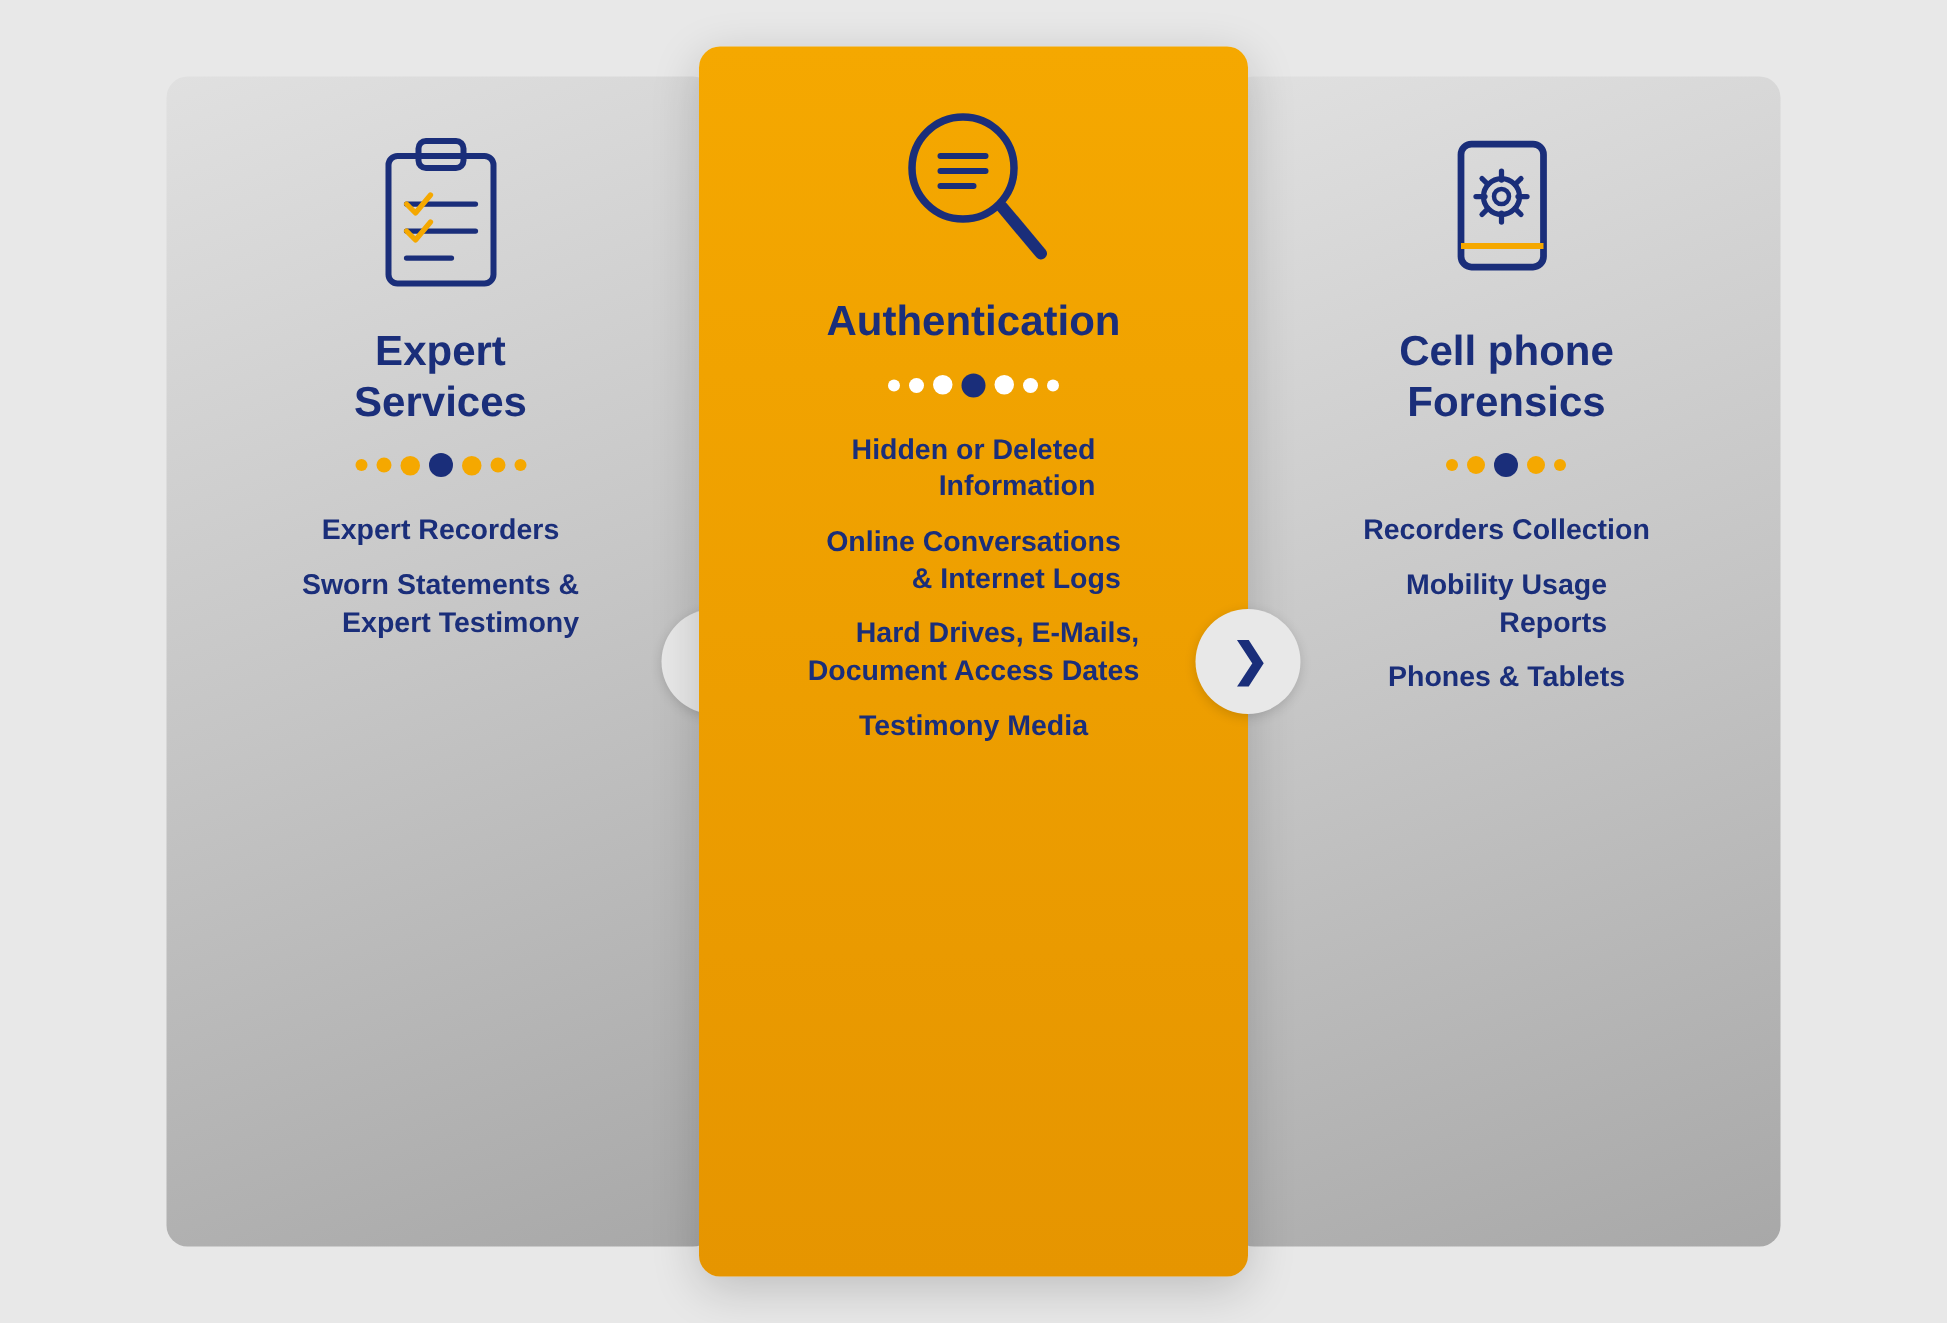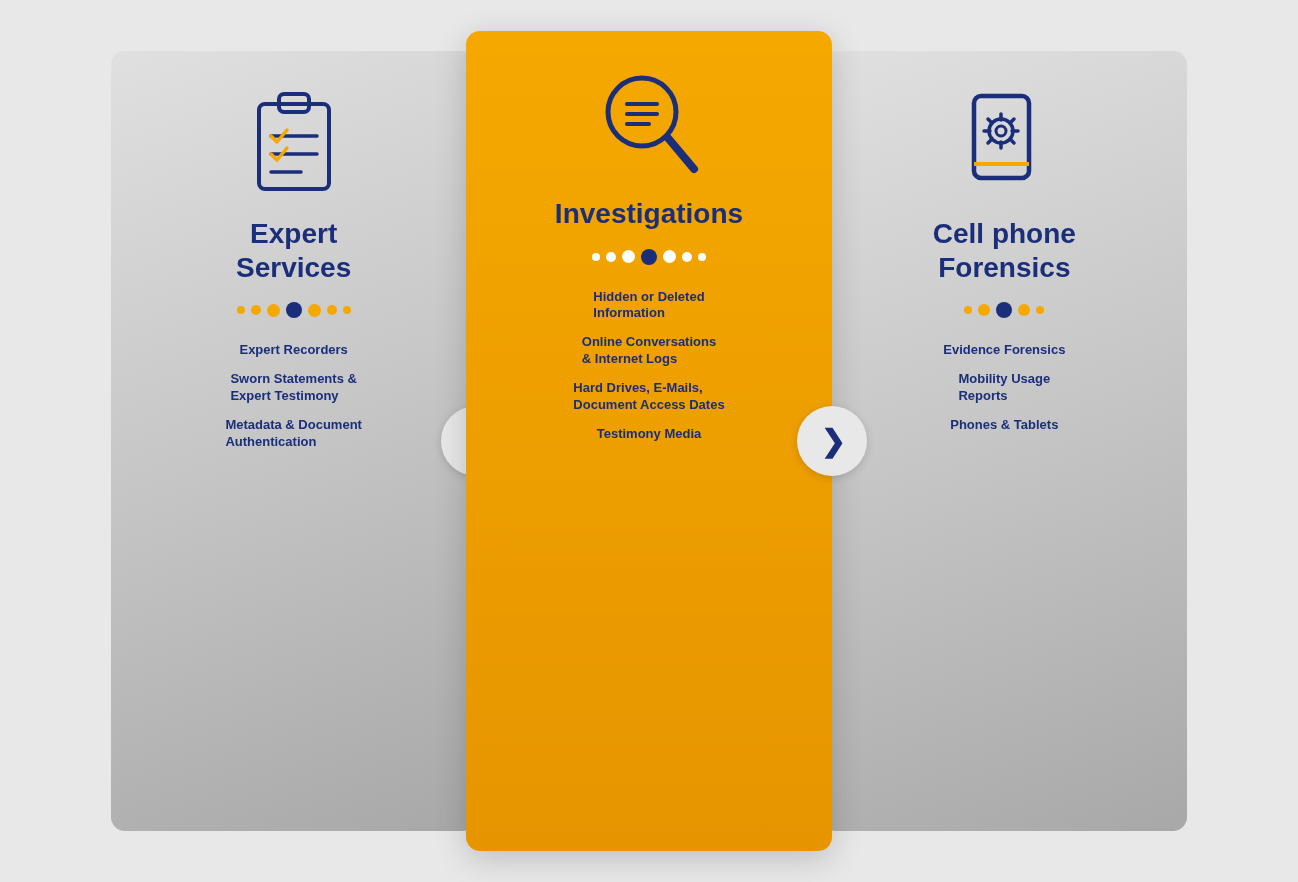--- a/index.html
+++ b/index.html
@@ -95,24 +95,24 @@
 
     .items-list {
       display: flex;
       flex-direction: column;
       align-items: center;
       gap: 12px;
       width: 100%;
     }
 
     .item-text {
-      font-size: 13px;
+      font-size: 19px;
       font-weight: 600;
       color: #1a2e7a;
-      text-align: left;
+      text-align: right;
       line-height: 1.3;
     }
 
     .card-middle .item-text {
       color: #1a2e7a;
     }
 
     .arrow-btn {
       position: absolute;
       width: 70px;
@@ -179,21 +179,20 @@
       <div class="dot dot-orange" style="width:13px;height:13px;"></div>
       <div class="dot dot-blue" style="width:16px;height:16px;"></div>
       <div class="dot dot-orange" style="width:13px;height:13px;"></div>
       <div class="dot dot-orange" style="width:10px;height:10px;"></div>
       <div class="dot dot-orange" style="width:8px;height:8px;"></div>
     </div>
 
     <div class="items-list">
       <div class="item-text">Expert Recorders</div>
       <div class="item-text">Sworn Statements &amp;<br>Expert Testimony</div>
-      <div class="item-text">Metadata &amp; Document<br>Authentication</div>
     </div>
 
     <div class="arrow-btn arrow-btn-left" style="right:-35px;">
       <span class="arrow-chevron">❯</span>
     </div>
   </div>
 
   <div class="card card-middle">
     <div class="icon-area">
       <svg width="110" height="115" viewBox="0 0 110 115">
@@ -201,21 +200,21 @@
         <circle cx="48" cy="48" r="34" fill="none" stroke="#1a2e7a" stroke-width="5"></circle>
 
         <line x1="33" y1="40" x2="63" y2="40" stroke="#1a2e7a" stroke-width="4" stroke-linecap="round"></line>
         <line x1="33" y1="50" x2="63" y2="50" stroke="#1a2e7a" stroke-width="4" stroke-linecap="round"></line>
         <line x1="33" y1="60" x2="55" y2="60" stroke="#1a2e7a" stroke-width="4" stroke-linecap="round"></line>
 
         <line x1="74" y1="74" x2="100" y2="105" stroke="#1a2e7a" stroke-width="8" stroke-linecap="round"></line>
       </svg>
     </div>
 
-    <div class="card-title">Investigations</div>
+    <div class="card-title">Authentication</div>
 
     <div class="dots">
       <div class="dot dot-small dot-white" style="width:8px;height:8px;"></div>
       <div class="dot dot-white" style="width:10px;height:10px;"></div>
       <div class="dot dot-white" style="width:13px;height:13px;"></div>
       <div class="dot dot-blue" style="width:16px;height:16px;"></div>
       <div class="dot dot-white" style="width:13px;height:13px;"></div>
       <div class="dot dot-white" style="width:10px;height:10px;"></div>
       <div class="dot dot-white" style="width:8px;height:8px;"></div>
     </div>
@@ -258,19 +257,19 @@
 
     <div class="dots">
       <div class="dot dot-small dot-orange" style="width:8px;height:8px;"></div>
       <div class="dot dot-orange" style="width:12px;height:12px;"></div>
       <div class="dot dot-blue" style="width:16px;height:16px;"></div>
       <div class="dot dot-orange" style="width:12px;height:12px;"></div>
       <div class="dot dot-orange" style="width:8px;height:8px;"></div>
     </div>
 
     <div class="items-list">
-      <div class="item-text">Evidence Forensics</div>
+      <div class="item-text">Recorders Collection</div>
       <div class="item-text">Mobility Usage<br>Reports</div>
       <div class="item-text">Phones &amp; Tablets</div>
     </div>
   </div>
 
 </div>
 
 </body></html>

